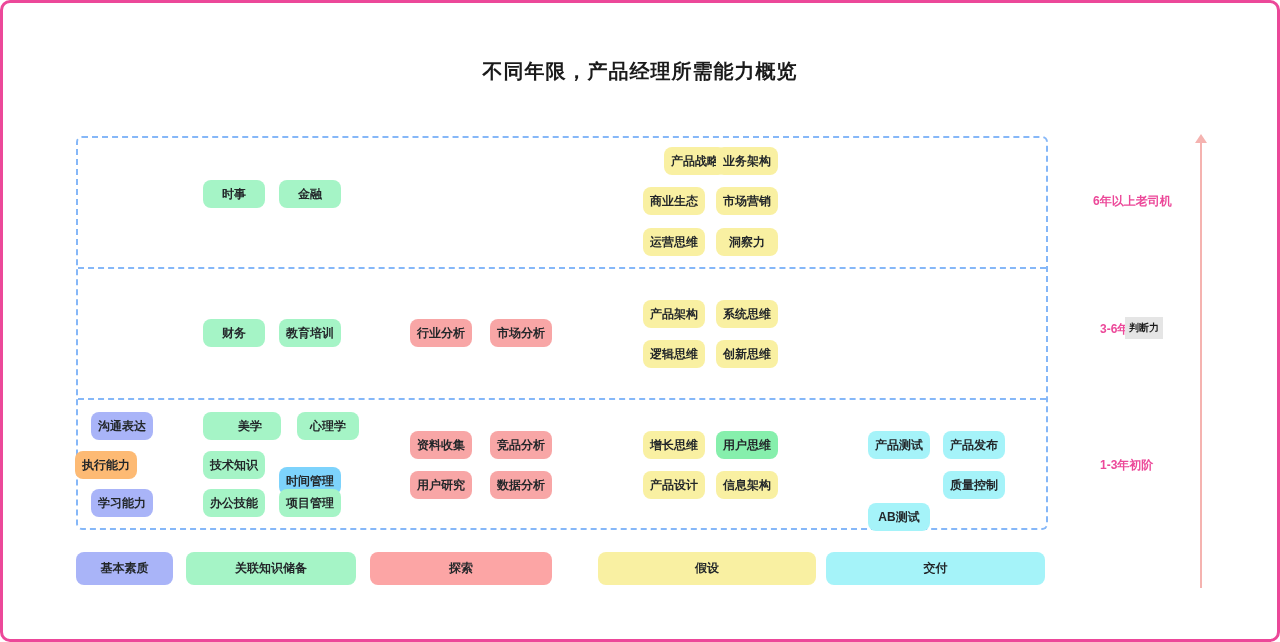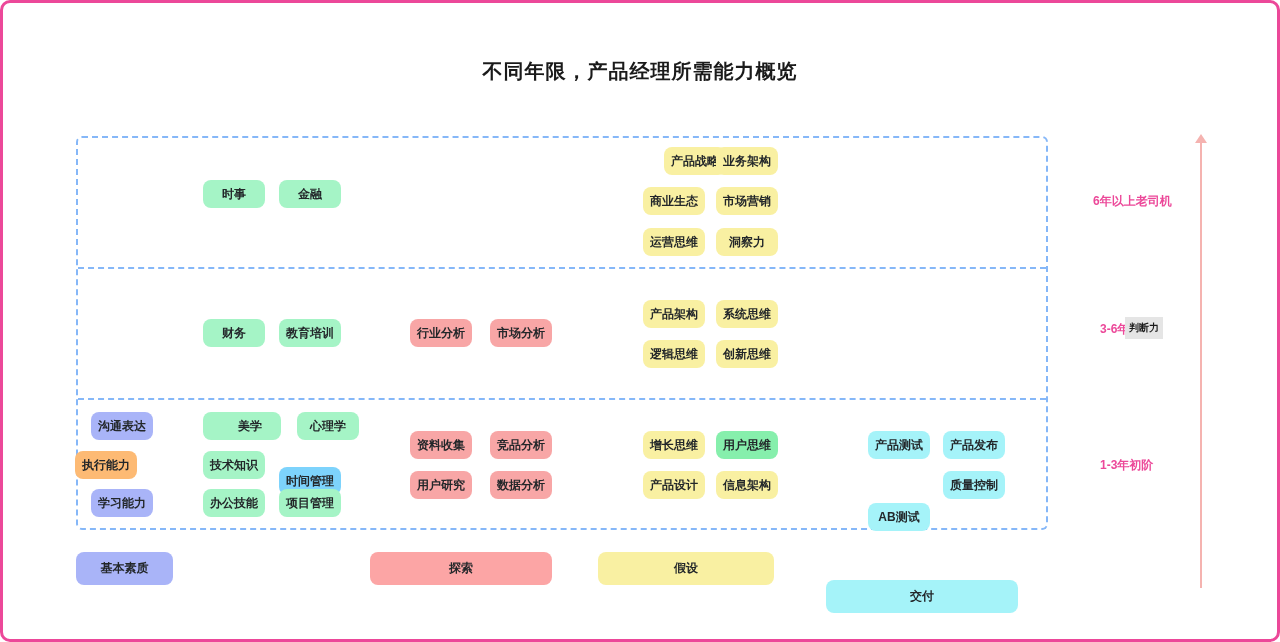--- a/index.html
+++ b/index.html
@@ -90,23 +90,24 @@
   <div class="chip" style="left: 640px; top: 428px; background: rgb(249, 240, 162);">增长思维</div>
   <div class="chip" style="left: 713px; top: 428px; background: #86efac;">用户思维</div>
   <div class="chip" style="left: 640px; top: 468px; background: rgb(249, 240, 162);">产品设计</div>
   <div class="chip" style="left: 713px; top: 468px; background: rgb(249, 240, 162);">信息架构</div>
   <div class="chip" style="left: 865px; top: 428px; background: rgb(165, 243, 249);">产品测试</div>
   <div class="chip" style="left: 940px; top: 428px; background: rgb(165, 243, 249);">产品发布</div>
   <div class="chip" style="left: 865px; top: 468px; background: rgb(165, 243, 249); margin-top: 32px;">AB测试</div>
   <div class="chip" style="left: 940px; top: 468px; background: rgb(165, 243, 249);">质量控制</div>
 
   <div class="legend-chip" style="left: 73px; width: 97px; background: rgb(169, 180, 248);">基本素质</div>
+  <div class="legend-chip" style="left: 183px; width: 170px; background: rgb(165, 244, 198);">关联知识储备</div>
   <div class="legend-chip" style="left: 367px; width: 182px; background: #fca5a5;">探索</div>
-  <div class="legend-chip" style="left: 595px; width: 176px; background: rgb(249, 240, 162);">假设</div>
-  <div class="legend-chip" style="left: 823px; width: 192px; background: rgb(165, 243, 249); margin-top: 28px;">交付</div>
+  <div class="legend-chip" style="left: 595px; width: 218px; background: rgb(249, 240, 162);">假设</div>
+  <div class="legend-chip" style="left: 823px; width: 219px; background: rgb(165, 243, 249);">交付</div>
 
   <div class="band-label" style="left:1090px;top:190px">6年以上老司机</div>
   <div class="band-label" style="left:1097px;top:318px">3-6年高阶</div>
   <div class="band-label" style="left:1097px;top:454px">1-3年初阶</div>
 
   <div class="axis-line"></div>
   <div class="axis-head"></div>
   <div class="axis-label">判断力</div>
 
 </div>

